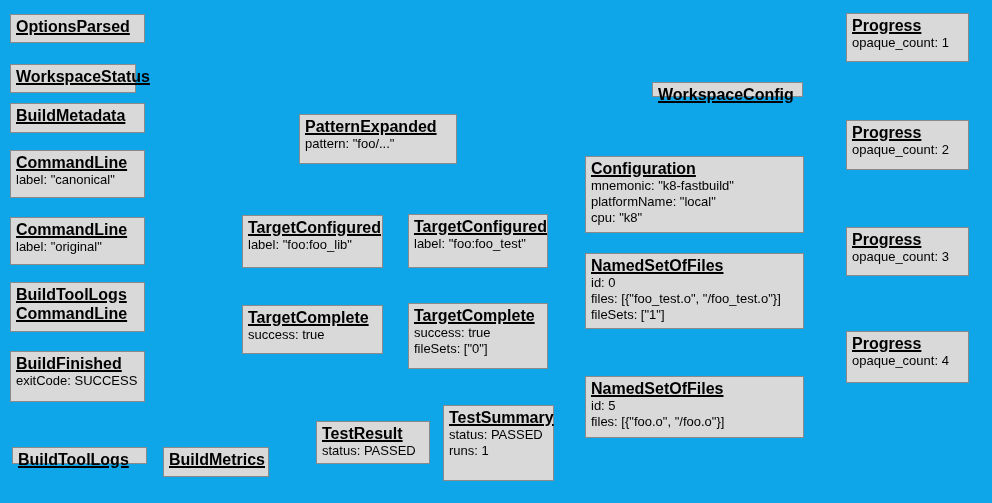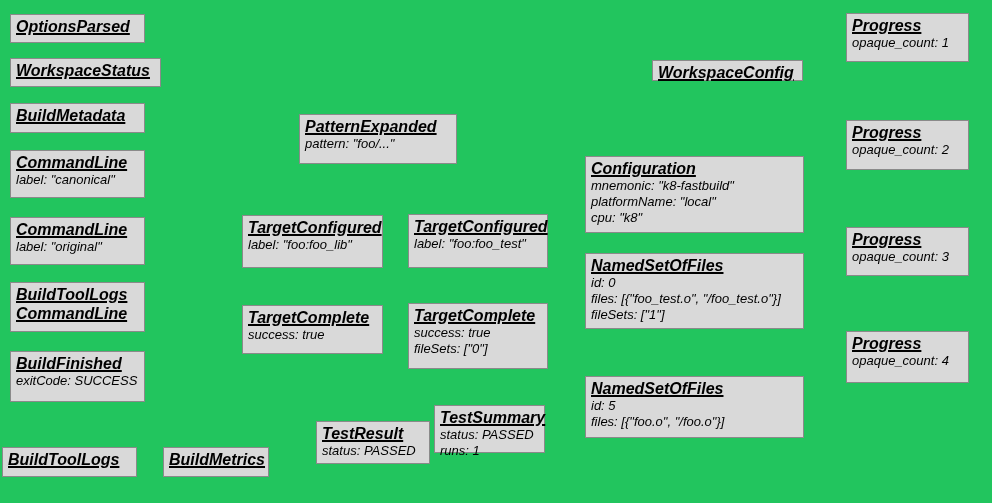--- a/index.html
+++ b/index.html
@@ -1,23 +1,22 @@
 <!DOCTYPE html>
 <html><head>
 <meta charset="utf-8">
 <style>
   html, body { margin: 0; padding: 0; background: #000; }
   .canvas {
     position: relative;
     width: 992px;
     height: 503px;
-    background: #22c55e;
+    background: #0ea5e9;
     font-family: "Liberation Sans", sans-serif;
     overflow: hidden;
-    font-style: italic;
   }
   .box {
     position: absolute;
     box-sizing: border-box;
     background: #d9d9d9;
     border: 1.5px solid #8a8a8a;
     padding: 2px 5px;
     color: #000;
   }
   .box-title {
@@ -36,21 +35,21 @@
 </style>
 </head>
 <body>
 
 <div class="canvas">
 
   <div class="box" style="left:10px;top:14px;width:135px;height:29px">
     <div class="box-title">OptionsParsed</div>
   </div>
 
-  <div class="box" style="left:10px;top:58px;width:151px;height:29px">
+  <div class="box" style="left:10px;top:64px;width:126px;height:29px">
     <div class="box-title">WorkspaceStatus</div>
   </div>
 
   <div class="box" style="left:10px;top:103px;width:135px;height:30px">
     <div class="box-title">BuildMetadata</div>
   </div>
 
   <div class="box" style="left:10px;top:150px;width:135px;height:48px">
     <div class="box-title">CommandLine</div>
     <div class="box-line">label: "canonical"</div>
@@ -63,21 +62,21 @@
 
   <div class="box" style="left:10px;top:282px;width:135px;height:50px">
     <div class="box-title">BuildToolLogs CommandLine</div>
   </div>
 
   <div class="box" style="left:10px;top:351px;width:135px;height:51px">
     <div class="box-title">BuildFinished</div>
     <div class="box-line">exitCode: SUCCESS</div>
   </div>
 
-  <div class="box" style="left:2px;top:447px;width:135px;height:30px">
+  <div class="box" style="left:12px;top:447px;width:135px;height:17px">
     <div class="box-title">BuildToolLogs</div>
   </div>
 
   <div class="box" style="left:163px;top:447px;width:106px;height:30px">
     <div class="box-title">BuildMetrics</div>
   </div>
 
 
   <div class="box" style="left:299px;top:114px;width:158px;height:50px">
     <div class="box-title">PatternExpanded</div>
@@ -103,27 +102,27 @@
     <div class="box-title">TargetComplete</div>
     <div class="box-line">success: true</div>
     <div class="box-line">fileSets: ["0"]</div>
   </div>
 
   <div class="box" style="left:316px;top:421px;width:114px;height:43px">
     <div class="box-title">TestResult</div>
     <div class="box-line">status: PASSED</div>
   </div>
 
-  <div class="box" style="left:434px;top:405px;width:111px;height:48px">
+  <div class="box" style="left:443px;top:405px;width:111px;height:76px">
     <div class="box-title">TestSummary</div>
     <div class="box-line">status: PASSED</div>
     <div class="box-line">runs: 1</div>
   </div>
 
-  <div class="box" style="left:652px;top:60px;width:151px;height:21px">
+  <div class="box" style="left:652px;top:82px;width:151px;height:15px">
     <div class="box-title">WorkspaceConfig</div>
   </div>
 
   <div class="box" style="left:585px;top:156px;width:219px;height:77px">
     <div class="box-title">Configuration</div>
     <div class="box-line">mnemonic: "k8-fastbuild"</div>
     <div class="box-line">platformName: "local"</div>
     <div class="box-line">cpu: "k8"</div>
   </div>
 

